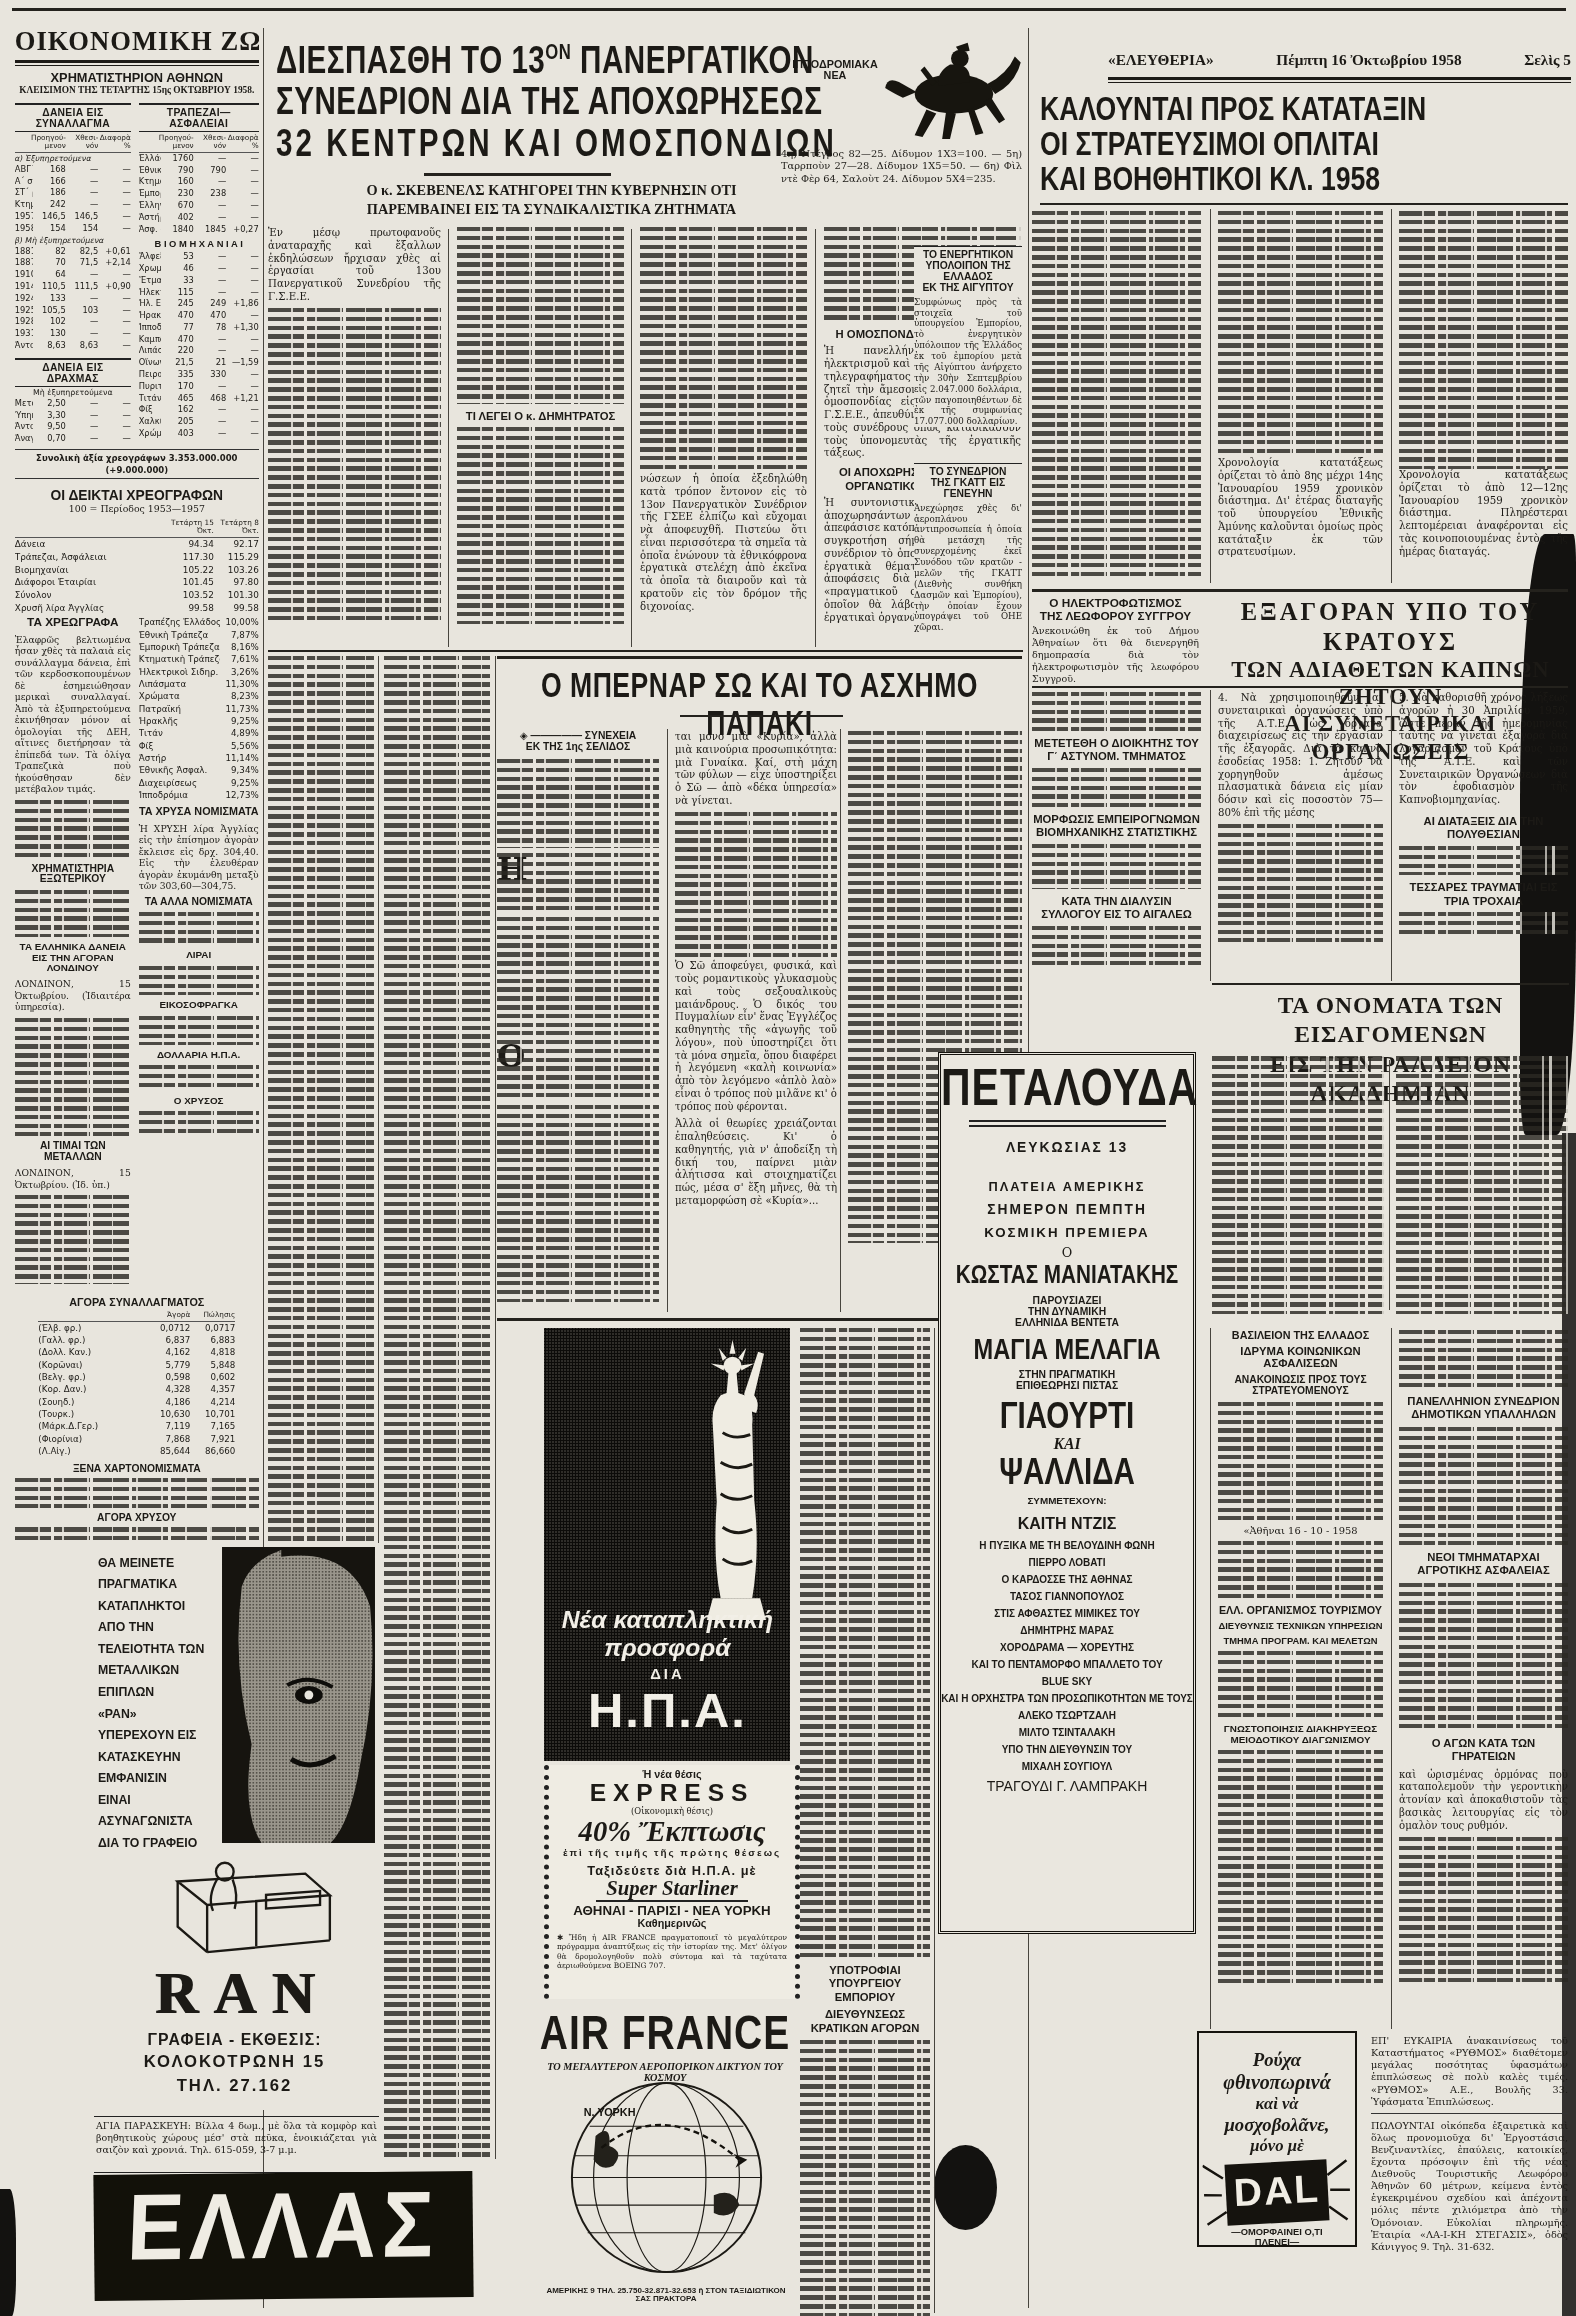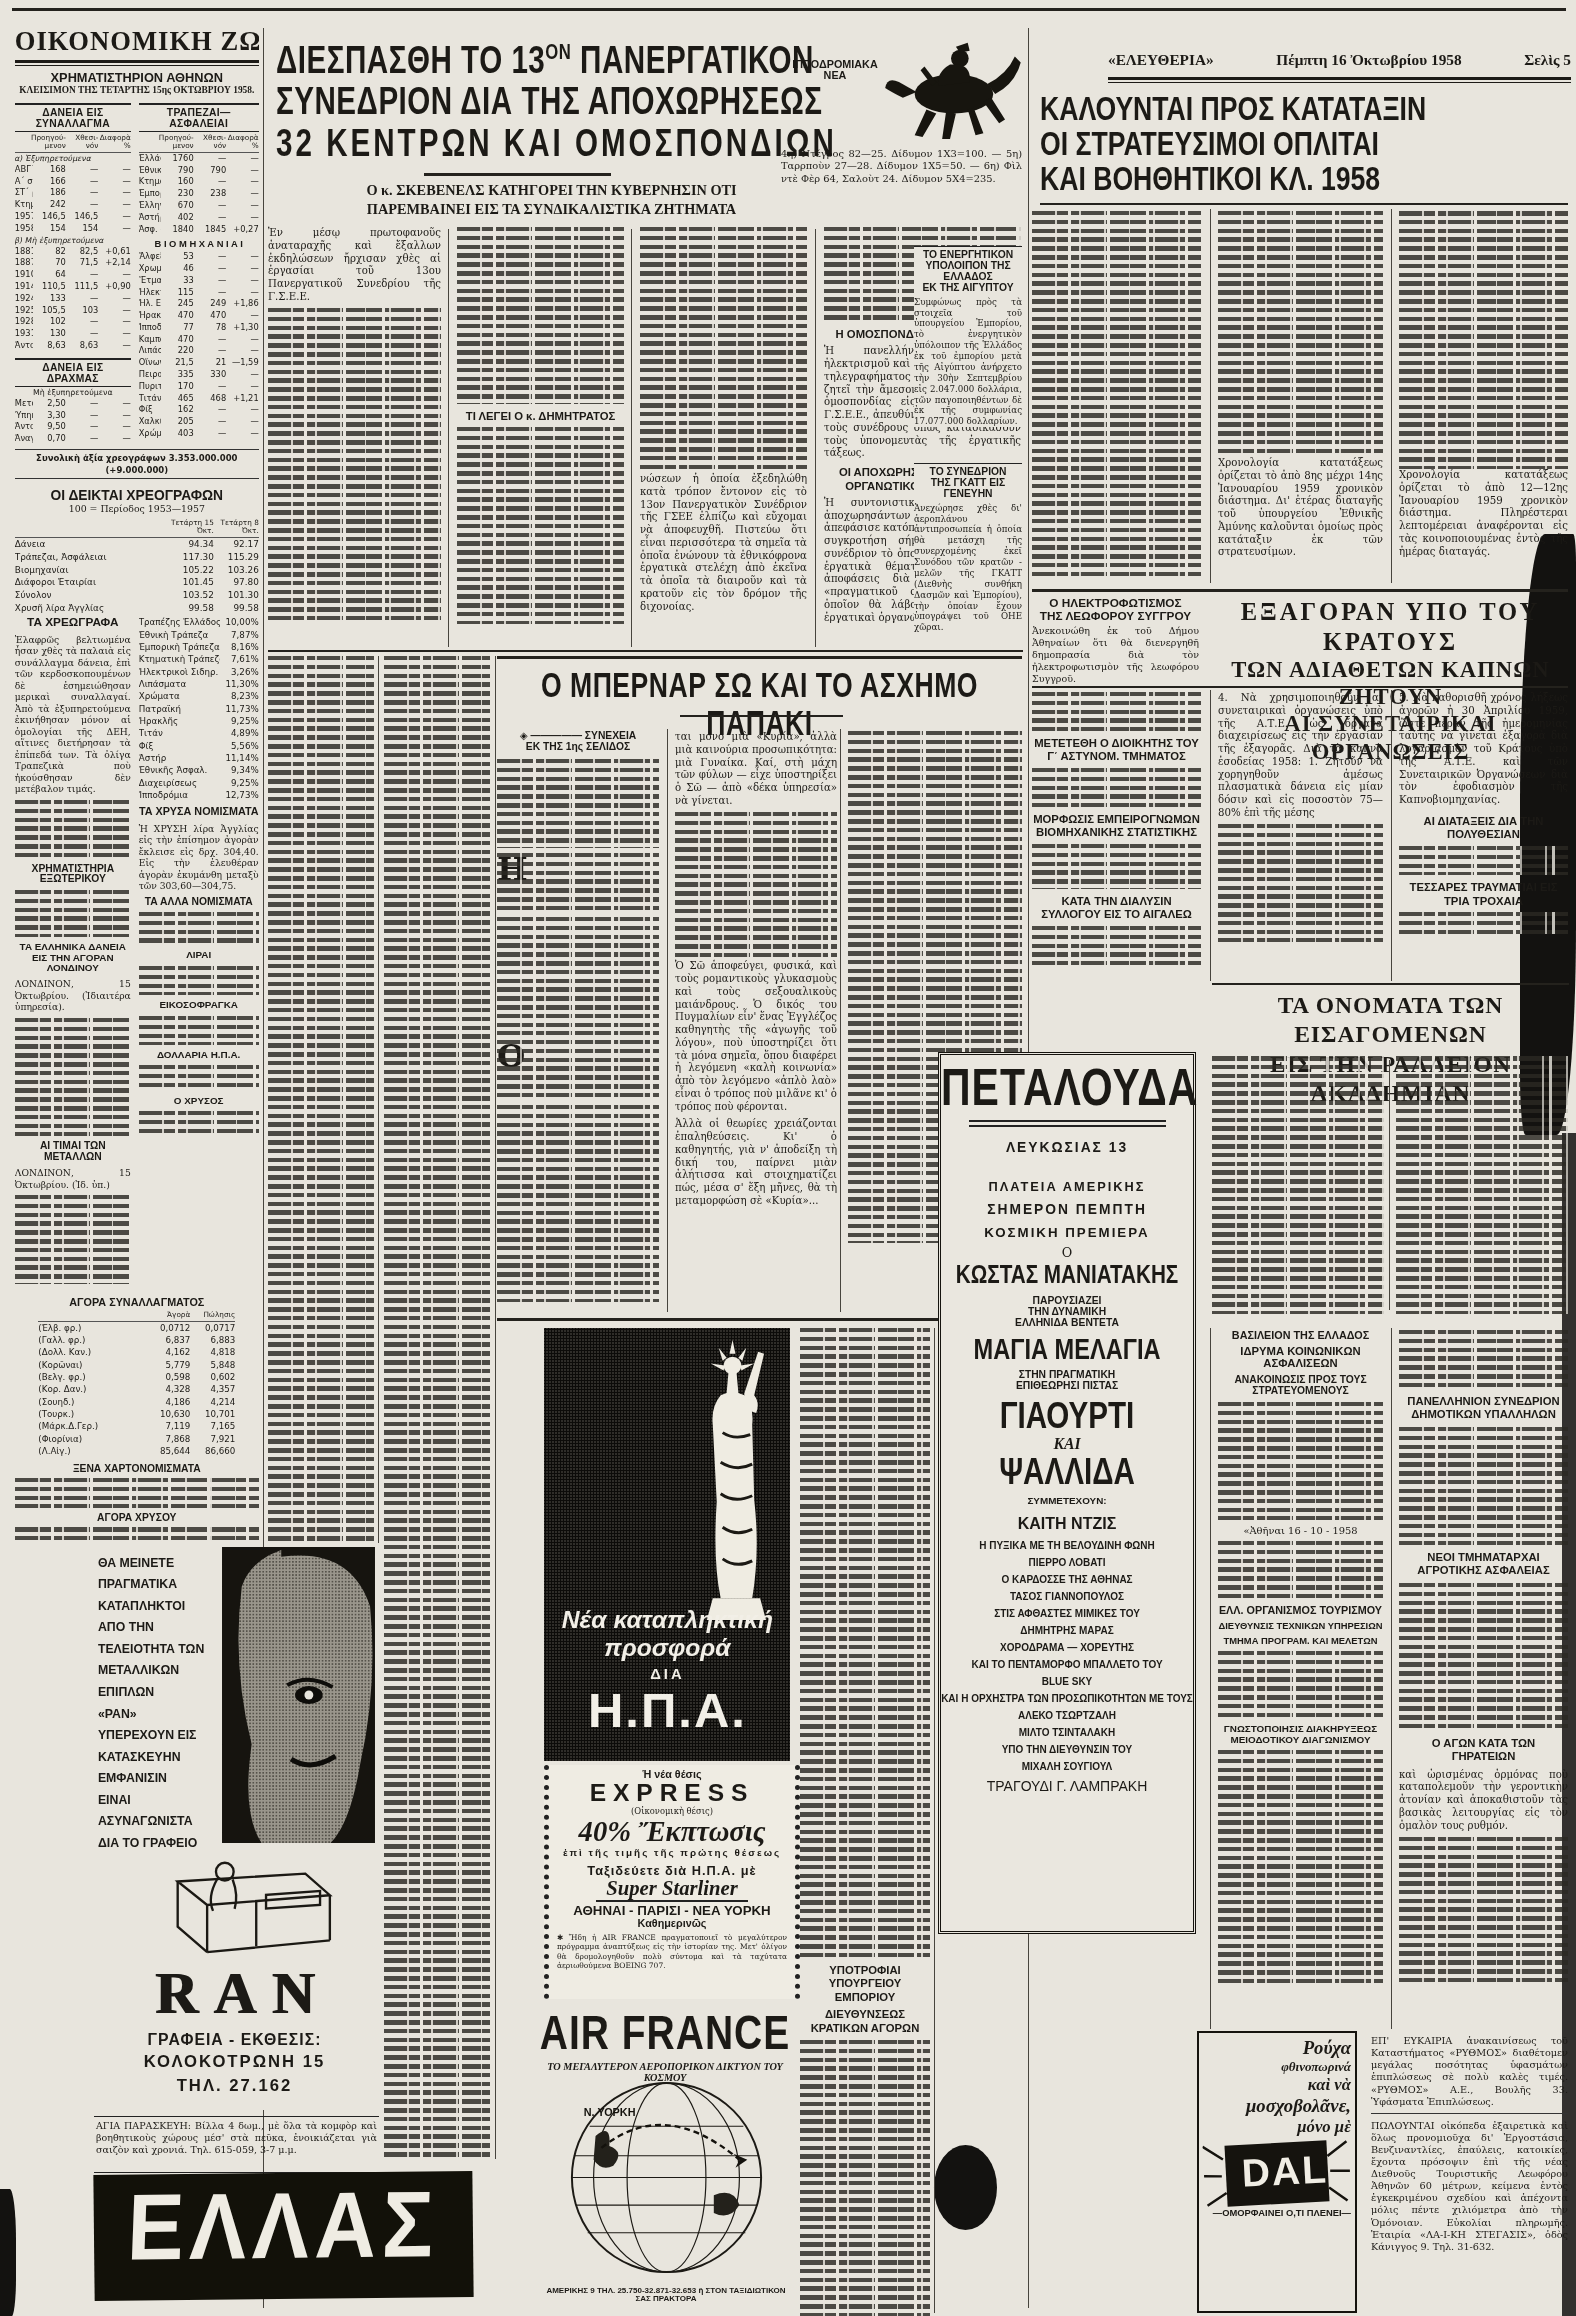--- a/index.html
+++ b/index.html
@@ -902,23 +902,23 @@
     <div class="sim" style="height:59px"></div>
     <div class="subh">ΠΑΝΕΛΛΗΝΙΟΝ ΣΥΝΕΔΡΙΟΝ ΔΗΜΟΤΙΚΩΝ ΥΠΑΛΛΗΛΩΝ</div>
     <div class="sim" style="height:118px"></div>
     <div class="subh">ΝΕΟΙ ΤΜΗΜΑΤΑΡΧΑΙ ΑΓΡΟΤΙΚΗΣ ΑΣΦΑΛΕΙΑΣ</div>
     <div class="sim" style="height:148px"></div>
     <div class="subh">Ο ΑΓΩΝ ΚΑΤΑ ΤΩΝ ΓΗΡΑΤΕΙΩΝ</div>
     <div class="snip">καὶ ὡρισμένας ὁρμόνας ποὺ καταπολεμοῦν τὴν γεροντικὴν ἀτονίαν καὶ ἀποκαθιστοῦν τὰς βασικὰς λειτουργίας εἰς τὸν ὁμαλὸν τους ρυθμόν.</div>
     <div class="sim" style="height:148px"></div>
   </div>
 
-  <div class="abs" style="left:1197px;top:2031px;width:160px;height:282px;border:2px solid #15130e;padding:4px;box-sizing:border-box;text-align:right">
+  <div class="abs" style="left:1197px;top:2031px;width:160px;height:216px;border:2px solid #15130e;padding:16px;box-sizing:border-box;text-align:center">
     <div class="serifh" style="font-size:18.7px;font-style:italic">Ρούχα</div>
-    <div class="serifh" style="font-size:13px;font-style:italic">φθινοπωρινά</div>
+    <div class="serifh" style="font-size:20px;font-style:italic">φθινοπωρινά</div>
     <div class="serifh" style="font-size:16.7px;font-style:italic">καὶ νὰ</div>
     <div class="serifh" style="font-size:18.7px;font-style:italic">μοσχοβολᾶνε,</div>
     <div class="serifh" style="font-size:16.7px;font-style:italic">μόνο μὲ</div>
     <div style="position:relative;width:102px;height:61px;background:#15130e;margin:5.9px auto 3.9px;transform:rotate(-3deg)">
       <svg style="position:absolute;left:-21.7px;top:-9.9px" width="146" height="81" viewBox="0 0 148 82">
         <g stroke="#15130e" stroke-width="2.5">
           <path d="M0 10 L20 24 M0 40 L18 41 M2 70 L22 58 M146 12 L126 26 M148 42 L128 41 M144 72 L126 58"></path>
         </g>
       </svg>
       <span class="bh" style="color:#f0ede4;font-size:39px;letter-spacing:2px;position:relative;top:7.9px">DAL</span>

